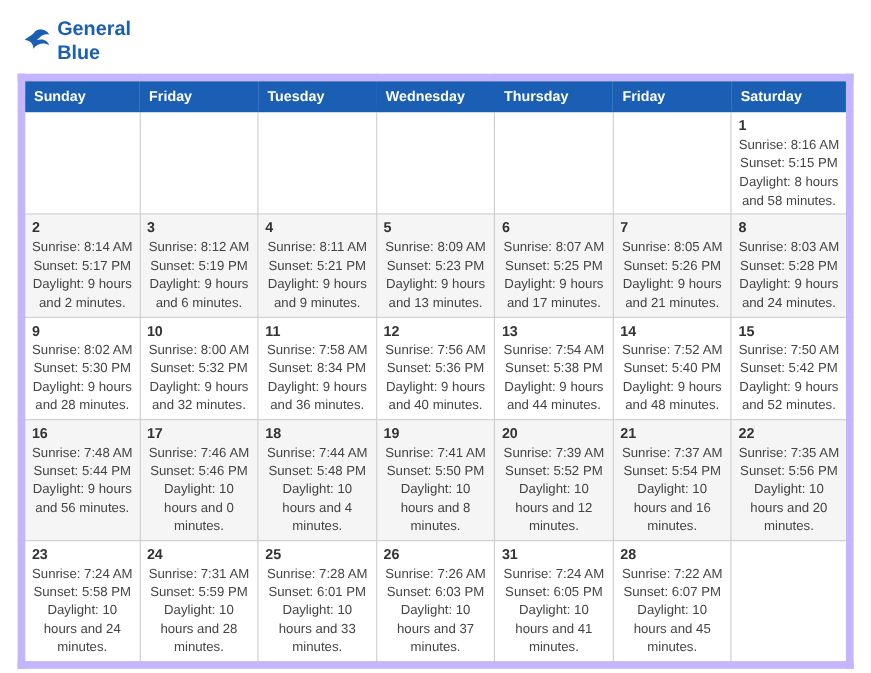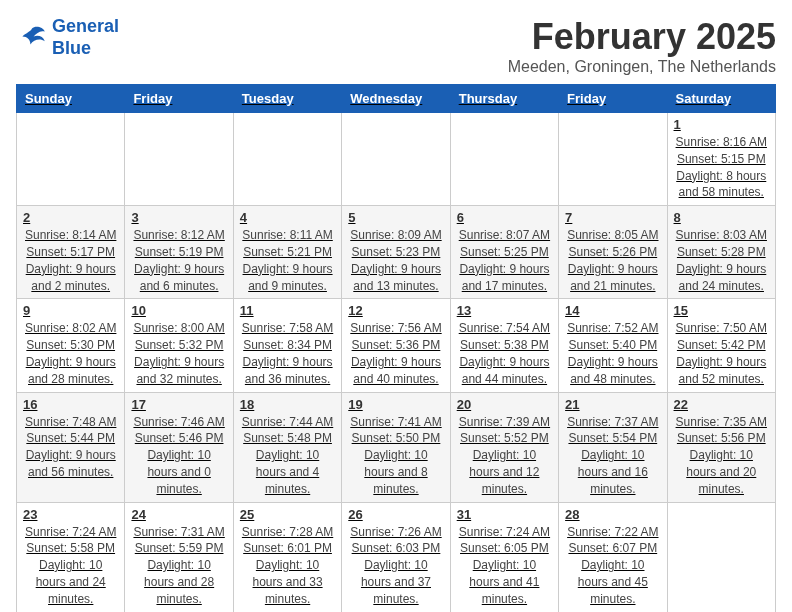--- a/index.html
+++ b/index.html
@@ -43,22 +43,21 @@
       font-weight: bold;
       color: #333;
     }
     .location-title {
       font-size: 16px;
       color: #555;
     }
     .calendar {
       width: 100%;
       border-collapse: collapse;
-      border: 1px solid #c4b5fd;
-      text-decoration: underline;
+      border: 7px solid #c4b5fd;
     }
     .calendar th {
       background: #1a5fb4;
       color: #fff;
       font-size: 13px;
       font-weight: bold;
       padding: 6px 8px;
       text-align: left;
       border: 1px solid #1a5fb4;
     }
@@ -96,24 +95,20 @@
 <div class="header-area">
   <div class="logo">
     <svg class="logo-bird" viewBox="0 0 40 40">
       <path d="M20 8 C24 4, 34 6, 36 12 C30 10, 26 14, 22 18 C28 16, 34 18, 36 24 C30 20, 22 22, 18 28 C18 22, 14 18, 8 18 C12 14, 18 12, 20 8Z" fill="#1a5fb4"></path>
     </svg>
     <div class="logo-text">
       <div><span>General</span></div>
       <div style="color:#1a5fb4;">Blue</div>
     </div>
   </div>
-  <div class="title-area">
-    <div class="month-title">February 2025</div>
-    <div class="location-title">Meeden, Groningen, The Netherlands</div>
-  </div>
 </div>
 
 <table class="calendar">
   <thead>
     <tr>
     <th>Sunday</th>
         <th>Friday</th>
         <th>Tuesday</th>
         <th>Wednesday</th>
         <th>Thursday</th>

